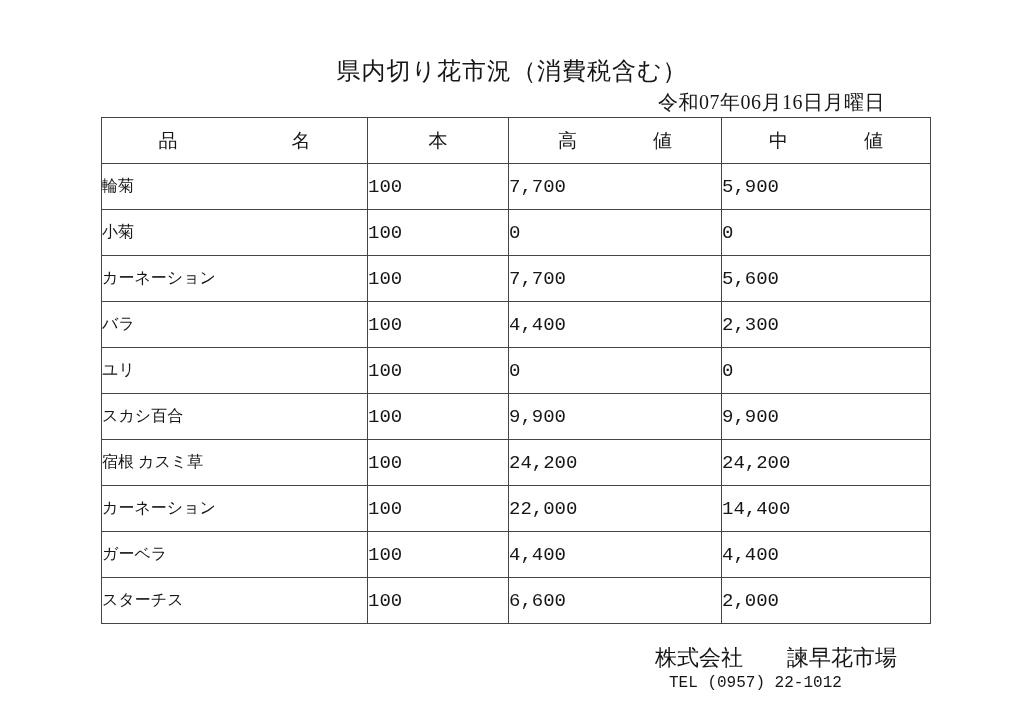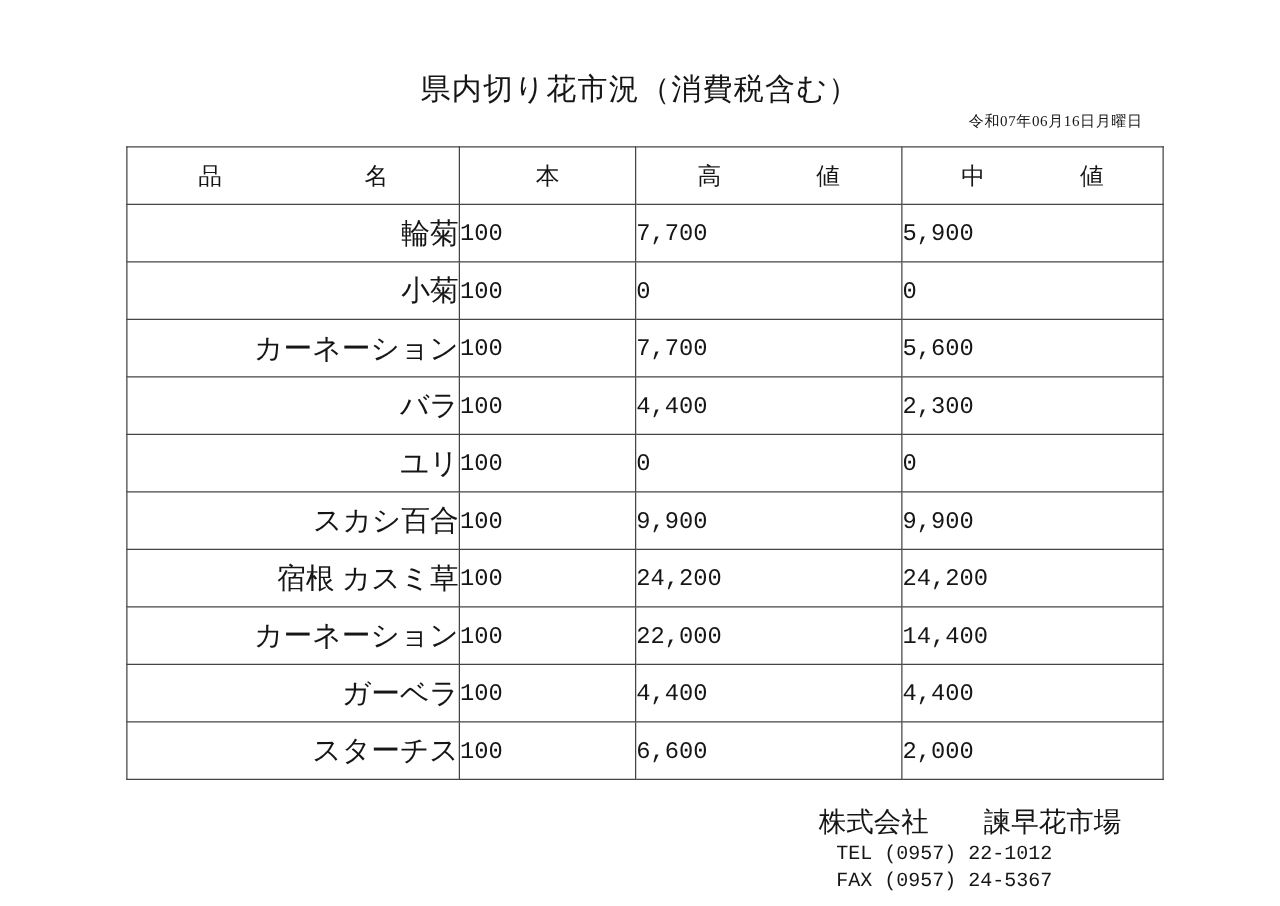--- a/index.html
+++ b/index.html
@@ -22,22 +22,22 @@
     width: 1024px;
     text-align: center;
     font-size: 24px;
     font-weight: normal;
     letter-spacing: 1px;
     margin: 0;
   }
   .report-date {
     position: absolute;
     top: 89px;
-    right: 110px;
-    font-size: 12px;
+    right: 139px;
+    font-size: 20px;
     letter-spacing: 0.5px;
   }
   table.price-table {
     position: absolute;
     left: 101px;
     top: 117px;
     width: 825px;
     border-collapse: collapse;
     table-layout: fixed;
   }
@@ -46,21 +46,21 @@
     height: 45px;
     font-weight: normal;
     padding: 0;
     overflow: hidden;
     white-space: nowrap;
   }
   .price-table th {
     font-size: 19px;
     text-align: center;
   }
-  .col-name  { width: 265px; text-align: right; font-size: 23px; }
+  .col-name  { width: 265px; text-align: left; font-size: 16px; }
   .col-qty   { width: 140px; }
   .col-high  { width: 212px; }
   .col-mid   { width: 208px; }
   td.col-qty, td.col-high, td.col-mid {
     text-align: left;
     font-family: Liberation Mono, monospace;
     font-size: 19px;
   }
   td.col-qty  { padding-right: 33px; }
   td.col-high { }
@@ -161,16 +161,15 @@
           <td class="col-qty">100</td>
           <td class="col-high">6,600</td>
           <td class="col-mid">2,000</td>
         </tr>
       </tbody>
   </table>
 
   <div class="footer-block">
     <div class="company-name">株式会社　　諫早花市場</div>
     <div class="contact-line">TEL (0957) 22-1012</div>
-    <div class="contact-line">FAX (0957) 24-5367</div>
   </div>
 
 </div>
 
 </body></html>

